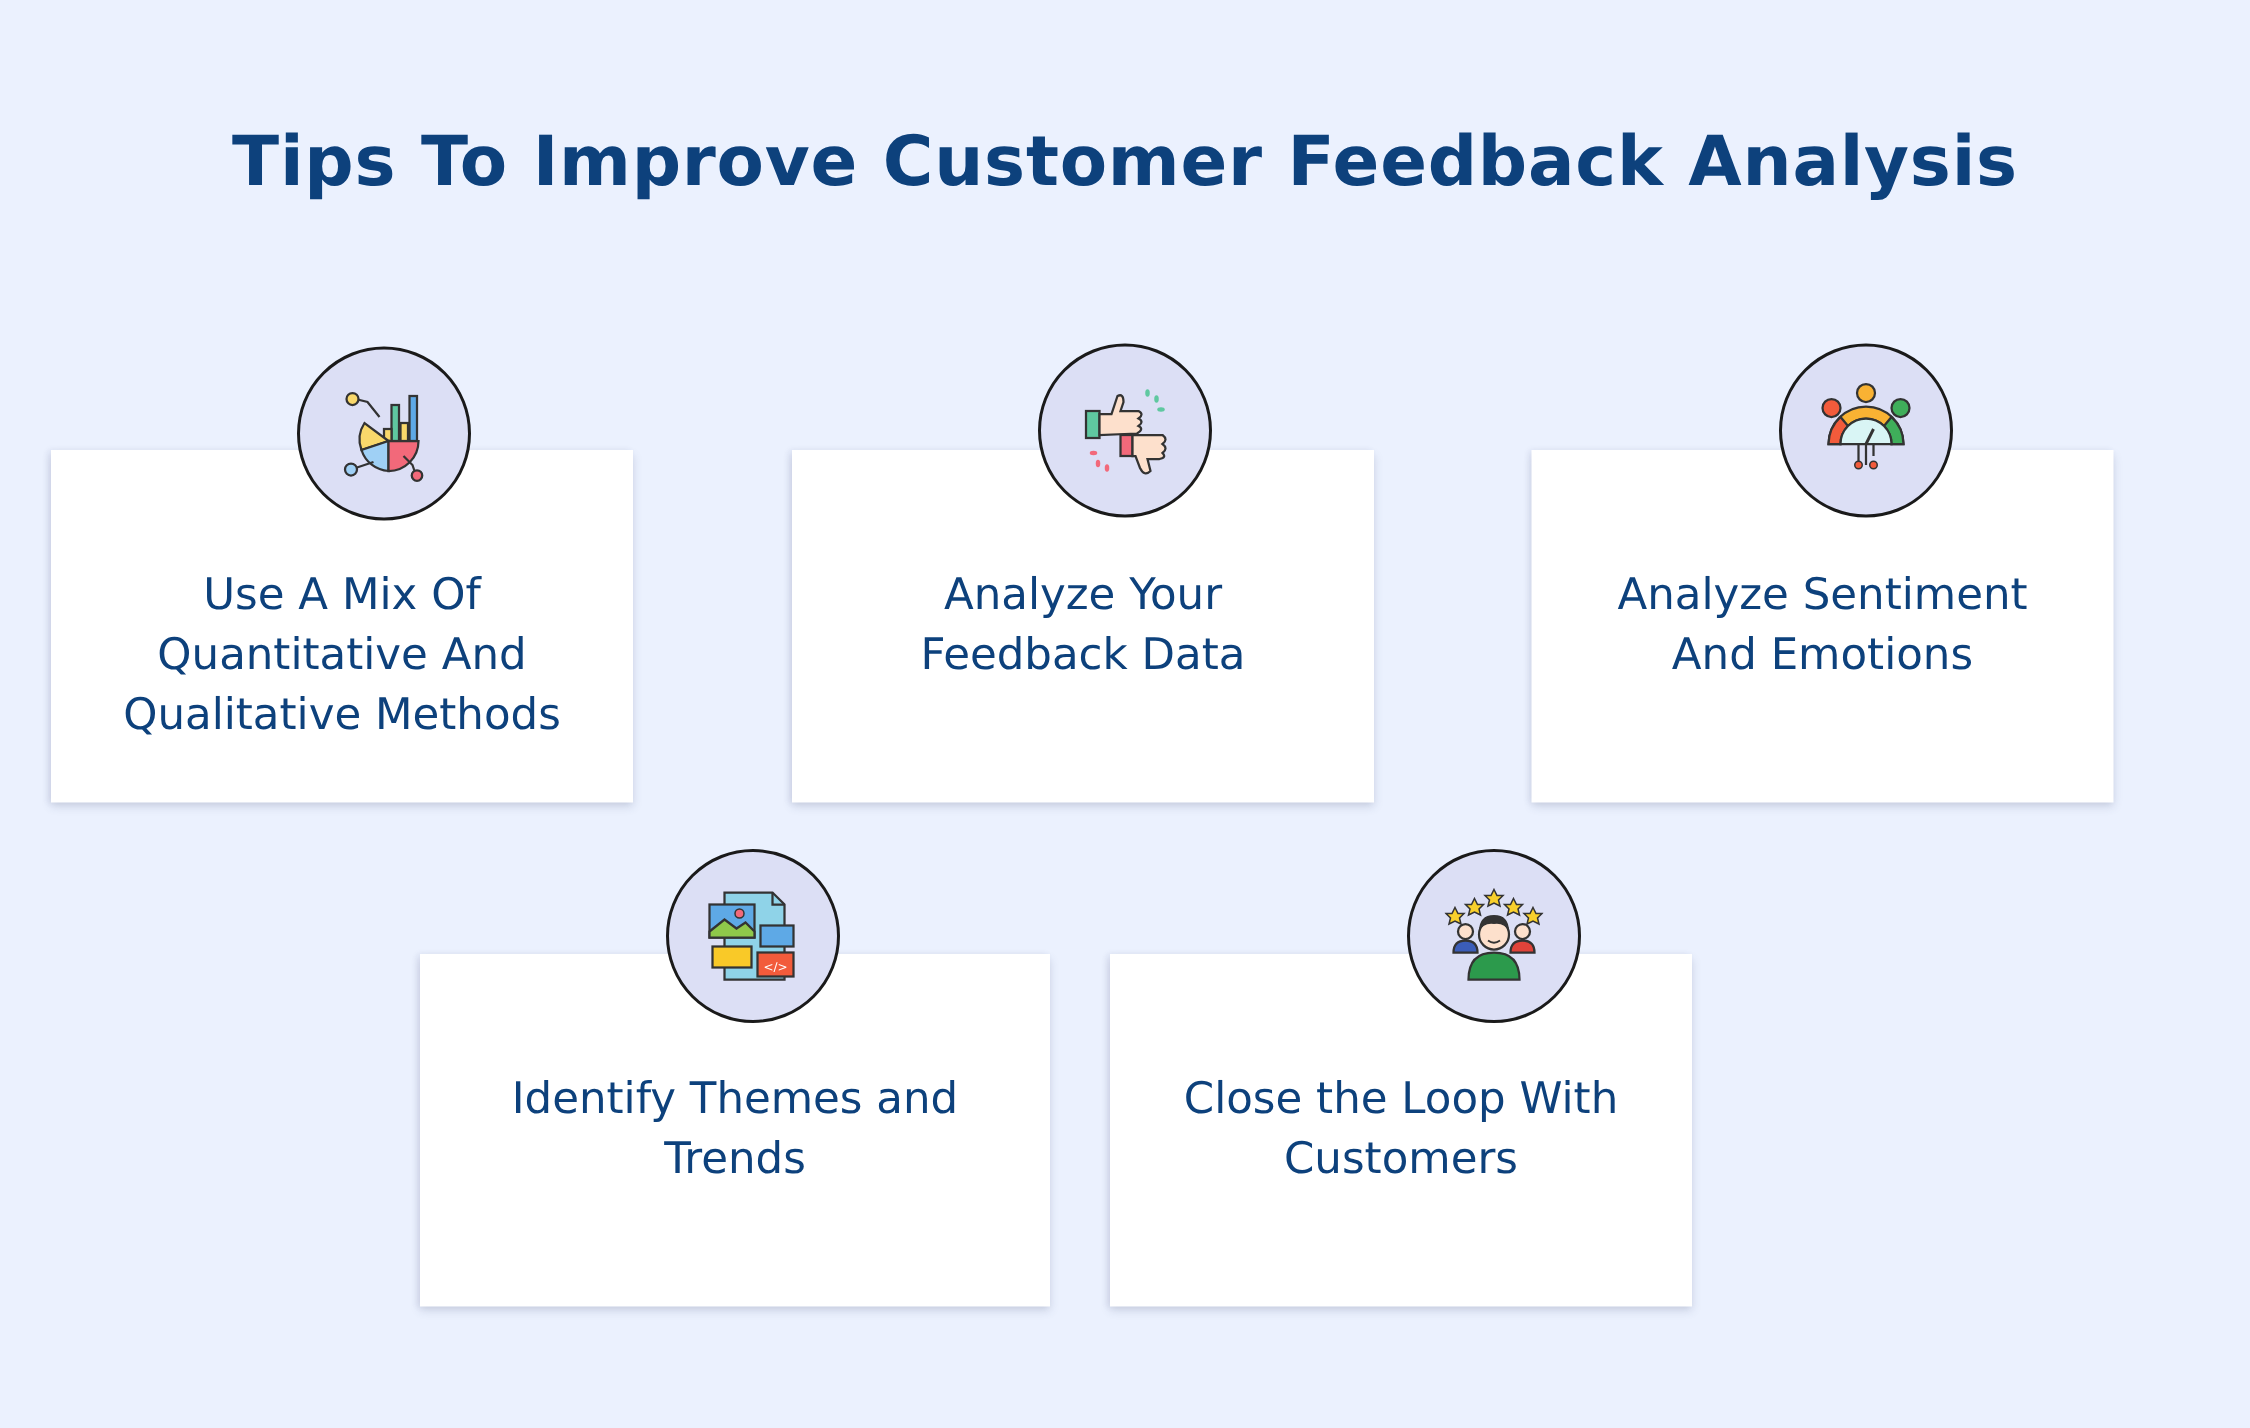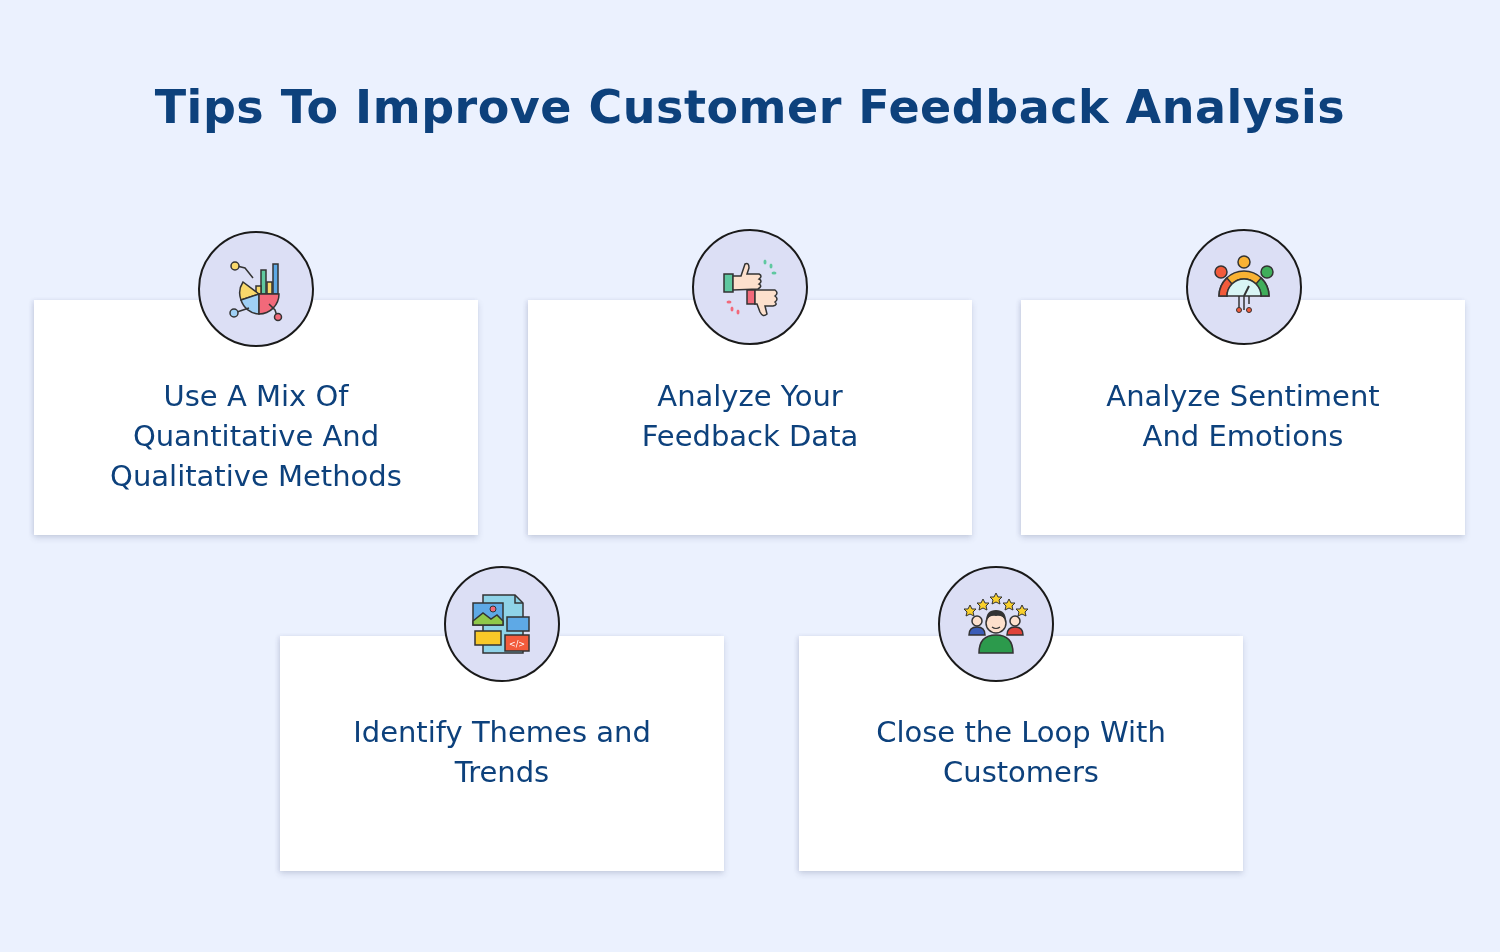--- a/index.html
+++ b/index.html
@@ -6,21 +6,21 @@
   body {
     width:1500px; height:952px; background:#ebf1fe; position:relative; overflow:hidden;
     font-family:"Liberation Sans", "DejaVu Sans", sans-serif;
   }
   .title {
     position:absolute; left:0; top:80px; width:1500px; text-align:center;
     font-size:46px; font-weight:bold; color:#0d417c; letter-spacing:0.5px;
     font-family:"DejaVu Sans", sans-serif;
   }
   .card {
-    position:absolute; width:444px; height:235px; background:#ffffff;
+    position:absolute; width:388px; height:235px; background:#ffffff;
     box-shadow: 0 3px 6px rgba(60,70,110,0.18), -2px 0 4px rgba(60,70,110,0.08);
   }
   .card-text {
     position:absolute; left:0; width:100%; top:76px; text-align:center;
     font-family:"DejaVu Sans", sans-serif; font-size:29px; line-height:40px; color:#0d417c;
     white-space:pre-line;
   }
   .badge {
     position:absolute; width:116px; height:116px; border-radius:50%;
     background:#dcdff5; border:2px solid #1a1a1a; box-sizing:border-box;
@@ -88,39 +88,39 @@
     <path d="M8 42 A25 25 0 0 1 16 24 L21 30 A17 17 0 0 0 16 42 Z" fill="#f25b3b" stroke="#333" stroke-width="1.5"></path>
     <path d="M58 42 A25 25 0 0 0 50 24 L45 30 A17 17 0 0 1 50 42 Z" fill="#3fae5a" stroke="#333" stroke-width="1.5"></path>
     <path d="M16 42 A17 17 0 0 1 50 42 Z" fill="#d9f5f5" stroke="#333" stroke-width="1.5"></path>
     <path d="M33 42 L38 32" stroke="#333" stroke-width="2"></path>
     <path d="M28 42 L28 54 M33 42 L33 56 M38 42 L38 50" stroke="#333" stroke-width="1.5"></path>
     <circle cx="28" cy="56" r="2.5" fill="#f25b3b" stroke="#333" stroke-width="1"></circle>
     <circle cx="38" cy="56" r="2.5" fill="#f25b3b" stroke="#333" stroke-width="1"></circle>
   </svg>
 </div>
 
-<div class="card" style="left:280px; top:636px;">
+<div class="card" style="left:280px; top:636px;padding-left:32px;">
   <div class="card-text">Identify Themes and
 Trends</div>
 </div>
 <div class="badge" style="left:444px; top:566px;">
   <svg viewBox="0 0 66 66">
     <path d="M14 4 L46 4 L54 12 L54 62 L14 62 Z" fill="#8fd3e8" stroke="#333" stroke-width="1.5"></path>
     <path d="M46 4 L46 12 L54 12" fill="none" stroke="#333" stroke-width="1.5"></path>
     <rect x="4" y="12" width="30" height="22" fill="#5ea9e6" stroke="#333" stroke-width="1.5"></rect>
     <path d="M4 30 L14 22 L22 28 L28 24 L34 30 L34 34 L4 34 Z" fill="#8fc84a" stroke="#333" stroke-width="1.5"></path>
     <circle cx="24" cy="18" r="3" fill="#f2697a" stroke="#333" stroke-width="1"></circle>
     <rect x="38" y="26" width="22" height="14" fill="#5ea9e6" stroke="#333" stroke-width="1.5"></rect>
     <rect x="6" y="40" width="26" height="14" fill="#f9c928" stroke="#333" stroke-width="1.5"></rect>
     <rect x="36" y="44" width="24" height="16" fill="#f25b3b" stroke="#333" stroke-width="1.5"></rect>
     <text x="48" y="56" font-size="8" text-anchor="middle" fill="#fff" font-family="DejaVu Sans, sans-serif">&lt;/&gt;</text>
   </svg>
 </div>
 
-<div class="card" style="left:799px; top:636px;">
+<div class="card" style="left:740px; top:636px;">
   <div class="card-text">Close the Loop With
 Customers</div>
 </div>
 <div class="badge" style="left:938px; top:566px;">
   <svg viewBox="0 0 66 66">
     <g fill="#f9d02c" stroke="#333" stroke-width="1">
       <polygon points="7,14 9,18 13,18 10,21 11,25 7,23 3,25 4,21 1,18 5,18"></polygon>
       <polygon points="20,8 22,12 26,12 23,15 24,19 20,17 16,19 17,15 14,12 18,12"></polygon>
       <polygon points="33,2 35,6 39,6 36,9 37,13 33,11 29,13 30,9 27,6 31,6"></polygon>
       <polygon points="46,8 48,12 52,12 49,15 50,19 46,17 42,19 43,15 40,12 44,12"></polygon>

